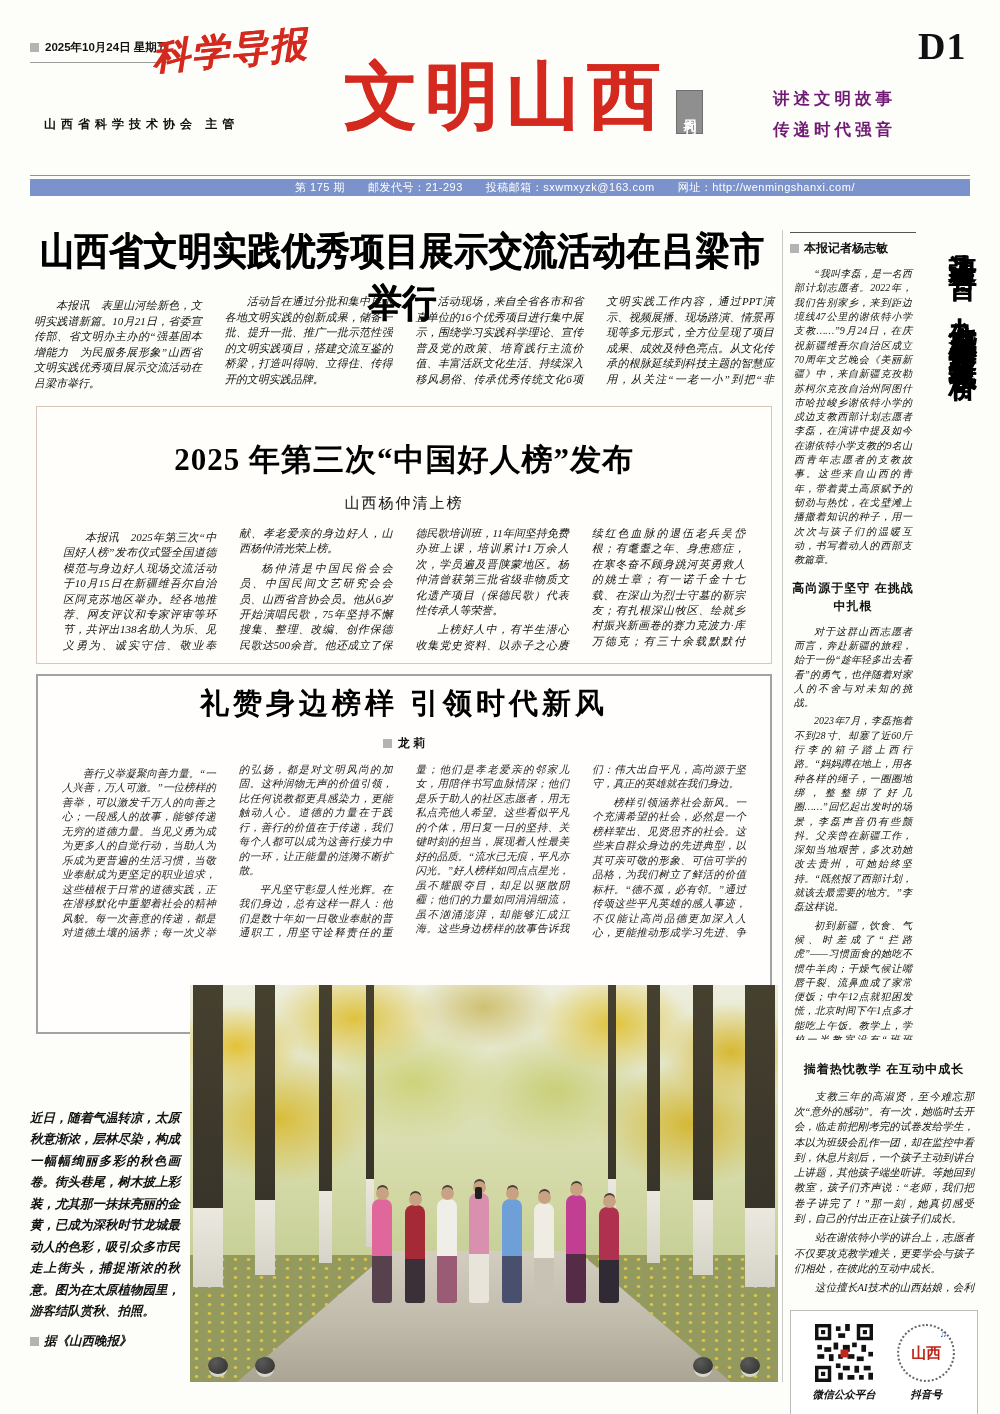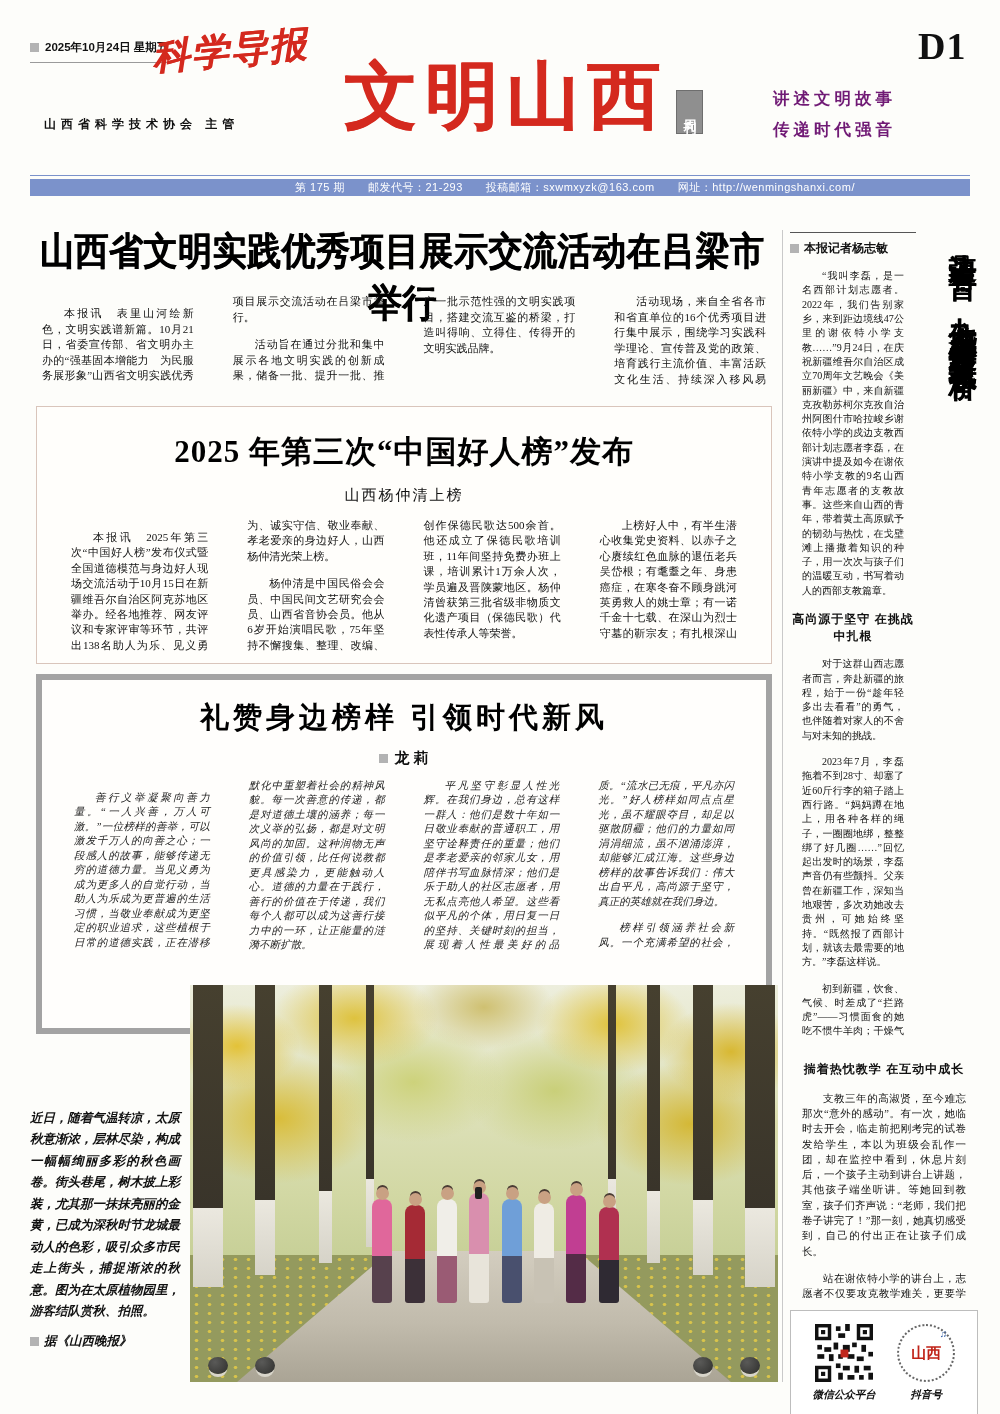--- a/index.html
+++ b/index.html
@@ -29,33 +29,33 @@
   .bar-rule { position:absolute; left:30px; top:175px; width:940px; height:1px; background:#7b92cb; }
   .info-bar { position:absolute; left:30px; top:179px; width:940px; height:17px; background:#7b92cb;
     color:#fff; font-size:11px; line-height:17px; text-align:center; padding-left:150px; letter-spacing:0.5px; }
   
   .a1-headline { position:absolute; left:26px; top:226px; width:752px; text-align:center;
     font-size:34px; font-weight:900; letter-spacing:0.5px; color:#000; text-shadow:0.8px 0 0 #000;
     font-family:"Liberation Sans", sans-serif; transform:scaleY(1.12); transform-origin:top; }
   .a1-body { position:absolute; left:30px; top:294px; width:748px; height:102px; overflow:hidden;
     column-count:4; column-gap:15px; font-family:"Liberation Serif", serif; font-size:11px;
     line-height:1.42; text-align:justify; }
-  .a1-body p, .box-body p, .r-col p, .r-bottom p { text-indent:2em; margin:12px; }
+  .a1-body p, .box-body p, .r-col p, .r-bottom p { text-indent:2em; margin:4px;font-style:italic; }
   .haoren-box { position:absolute; left:36px; top:406px; width:736px; height:258px;
-    border:1px solid #d9c5bb; padding:24px 22px 12px; background:#fffefb; }
+    border:1px solid #d9c5bb; padding:32px 22px 12px; background:#fffefb; }
   .haoren-title { text-align:center; font-family:"Liberation Serif", serif; font-weight:bold;
     font-size:31px; letter-spacing:1px; color:#000; }
   .haoren-sub { text-align:center; font-size:15px; margin-top:13px; letter-spacing:2px; }
   .haoren-body { margin-top:13px; height:136px; overflow:hidden; column-count:4; column-gap:15px;
     font-family:"Liberation Serif", serif; font-size:11px; line-height:1.4; text-align:justify; }
   .comment-box { position:absolute; left:36px; top:674px; width:736px; height:360px;
-    border:6px solid #a3a3a3; padding:18px 20px 10px; background:#fffefc; }
+    border:2px solid #a3a3a3; padding:8px 20px 10px; background:#fffefc; }
   .comment-title { text-align:center; font-size:29px; font-weight:bold; letter-spacing:4px; color:#000; }
   .comment-byline { display:flex; justify-content:center; align-items:center; gap:6px; margin-top:11px;
-    font-size:15px; font-weight:bold; }
+    font-size:12px; font-weight:bold; }
   .comment-body { margin-top:11px; height:178px; overflow:hidden; column-count:4; column-gap:15px;
     font-family:"Liberation Serif", serif; font-style:italic; font-size:10.5px; line-height:1.38;
     text-align:justify; color:#1c1c1c; }
   
   .photo-block { position:absolute; left:30px; top:985px; width:748px; height:397px; display:flex; gap:10px; }
   .caption-col { width:150px; flex:none; display:flex; flex-direction:column; justify-content:flex-end;
     padding-bottom:30px; font-family:"Liberation Serif", serif; font-weight:bold; font-style:italic;
     font-size:12.5px; line-height:1.72; text-align:justify; }
   .caption-col .src { margin-top:8px; display:flex; gap:5px; align-items:center; font-style:italic; }
   .photo { flex:1; position:relative; overflow:hidden; background:#cdd3a2; }

